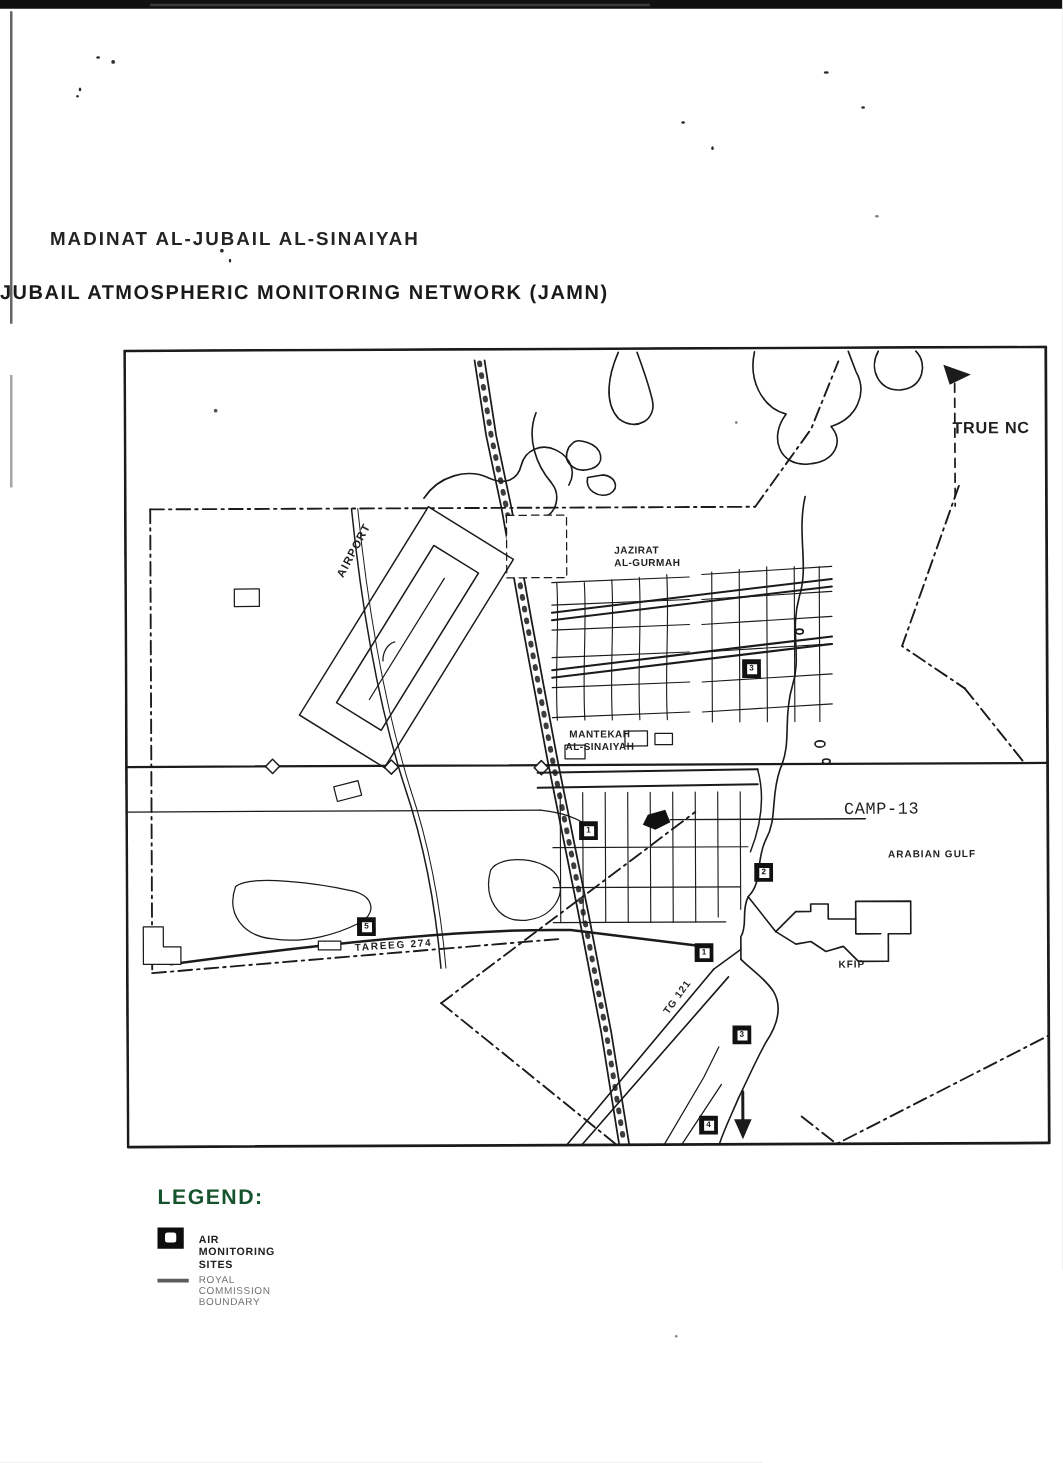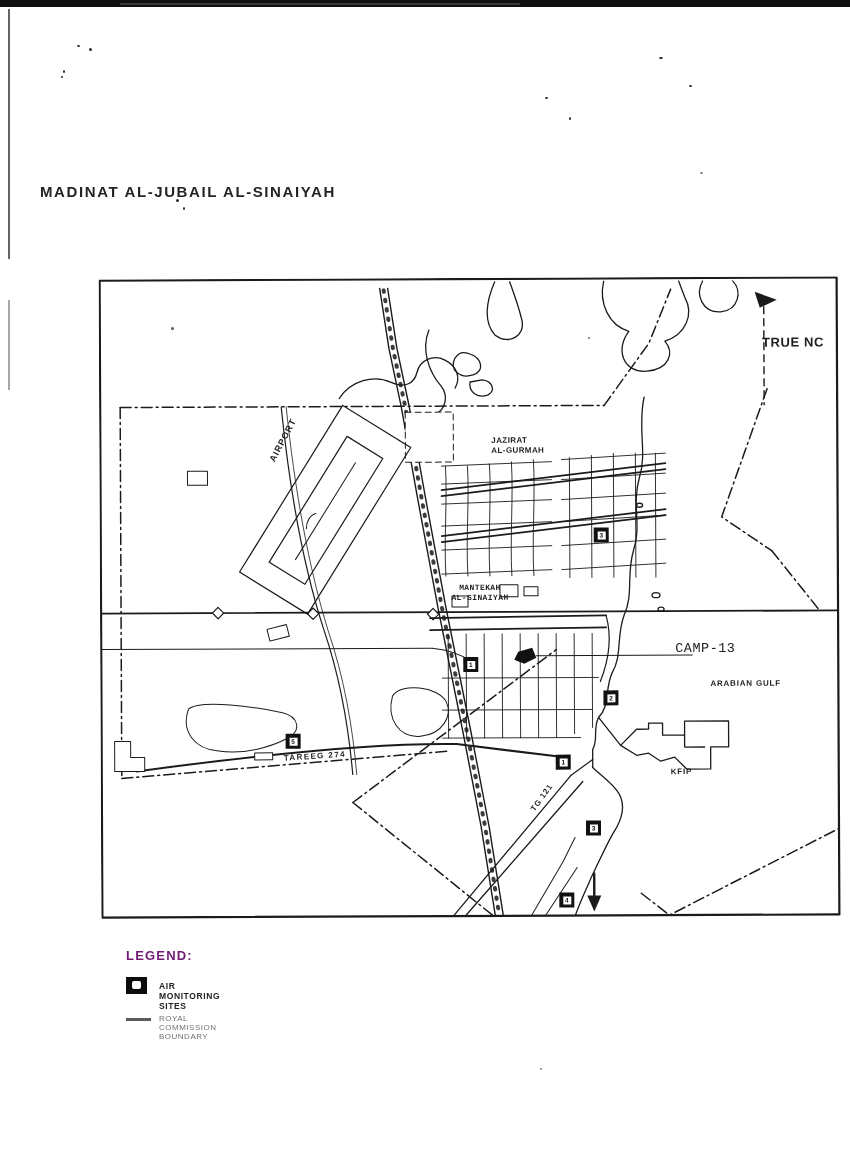--- a/index.html
+++ b/index.html
@@ -17,32 +17,32 @@
   .fig-line .gap{display:inline-block;width:36px;}
   .title-line{position:absolute;top:183px;width:850px;font-size:15px;font-weight:bold;letter-spacing:1.6px;color:#242424;margin-left:40px;}
   .subtitle-line{position:absolute;top:226px;width:850px;font-size:16px;font-weight:bold;letter-spacing:1.2px;color:#1a1a1a;}
   
   .map{position:absolute;left:100px;top:278px;width:740px;height:640px;transform:rotate(-.25deg);}
   .map svg{position:absolute;left:0;top:0;}
   .map-label{position:absolute;font-weight:bold;color:#1f1f1f;white-space:nowrap;}
   .lbl-truenorth{left:663px;top:58px;font-size:13px;letter-spacing:.6px;font-weight:bold;}
   .lbl-jazirat{left:392px;top:158px;width:90px;text-align:left;font-size:8px;line-height:10px;letter-spacing:.4px;}
   .lbl-airport{left:168px;top:180px;font-size:9px;letter-spacing:1px;transform:rotate(-62deg);transform-origin:left top;}
-  .lbl-mantekah{left:330px;top:305px;width:100px;text-align:center;font-size:8px;line-height:10px;letter-spacing:.4px;font-family:Liberation Mono, monospace;}
+  .lbl-mantekah{left:330px;top:305px;width:100px;text-align:center;font-size:8px;line-height:10px;letter-spacing:.4px;}
   .lbl-camp{left:575px;top:364px;font-size:13.5px;font-weight:normal;font-family:"Liberation Mono",monospace;letter-spacing:.5px;}
   .lbl-gulf{left:610px;top:402px;font-size:8px;letter-spacing:.8px;}
   .lbl-tareeg{left:183px;top:473px;font-size:8px;letter-spacing:1.4px;transform:rotate(-3.5deg);}
   .lbl-tg121{left:428px;top:530px;font-size:8px;letter-spacing:.8px;transform:rotate(-54deg);transform-origin:left top;}
   .lbl-kfip{left:570px;top:490px;font-size:8px;letter-spacing:.8px;}
   
   .site-marker{position:absolute;width:15px;height:15px;background:#111;display:flex;align-items:center;justify-content:center;}
   .site-marker .inner{width:8px;height:8px;background:#fff;font-size:6.5px;font-weight:bold;line-height:8px;text-align:center;color:#111;}
   
   .legend{position:absolute;left:126px;top:948px;}
-  .legend-heading{font-size:13px;font-weight:bold;letter-spacing:1.2px;color:#701a75;}
+  .legend-heading{font-size:17px;font-weight:bold;letter-spacing:1.2px;color:#14532d;}
   .legend-row{position:relative;margin-top:14px;height:20px;}
   .legend-site-icon{position:absolute;left:0;top:0;width:21px;height:17px;background:#0d0d0d;}
   .legend-site-icon .hole{position:absolute;left:6px;top:4px;width:9px;height:8px;background:#fff;border-radius:2px;}
   .legend-site-text{position:absolute;left:33px;top:4px;font-size:8.5px;font-weight:bold;letter-spacing:.6px;color:#222;}
   .legend-line-icon{position:absolute;left:0;top:7px;width:25px;height:2.5px;background:#333;opacity:.8;}
   .legend-boundary-text{position:absolute;left:33px;top:3px;font-size:8px;font-weight:normal;letter-spacing:.5px;color:#4d4d4d;opacity:.8;filter:blur(.35px);}
 </style>
 </head>
 <body>
 
@@ -60,20 +60,21 @@
   <div class="dot" style="left:689px;top:85px;width:3px;height:2px"></div>
   <div class="dot" style="left:659px;top:57px;width:4px;height:2px"></div>
   <div class="dot" style="left:176px;top:199px;width:3px;height:3px"></div>
   <div class="dot" style="left:183px;top:207px;width:2px;height:3px"></div>
   <div class="dot" style="left:700px;top:172px;width:3px;height:2px;opacity:.6"></div>
   <div class="dot" style="left:588px;top:337px;width:2px;height:2px;opacity:.7"></div>
   <div class="dot" style="left:171px;top:327px;width:3px;height:3px;opacity:.8"></div>
   <div class="dot" style="left:540px;top:1068px;width:2px;height:2px;opacity:.6"></div>
 
   <div class="title-line">MADINAT AL-JUBAIL AL-SINAIYAH</div>
+  <div class="subtitle-line">JUBAIL ATMOSPHERIC MONITORING NETWORK (JAMN)</div>
 
   <div class="map">
     <svg width="740" height="640" viewBox="0 0 740 640">
       <g stroke="#1b1b1b" fill="none" stroke-linecap="round" stroke-linejoin="round">
 
         <rect x="1" y="1" width="737" height="637" stroke-width="2.2"></rect>
 
         <g stroke-width="1.5" stroke-dasharray="11,4,2,4">
           <path d="M21,128 H505"></path>
           <path d="M505,128 L550,66 L572,12"></path>

